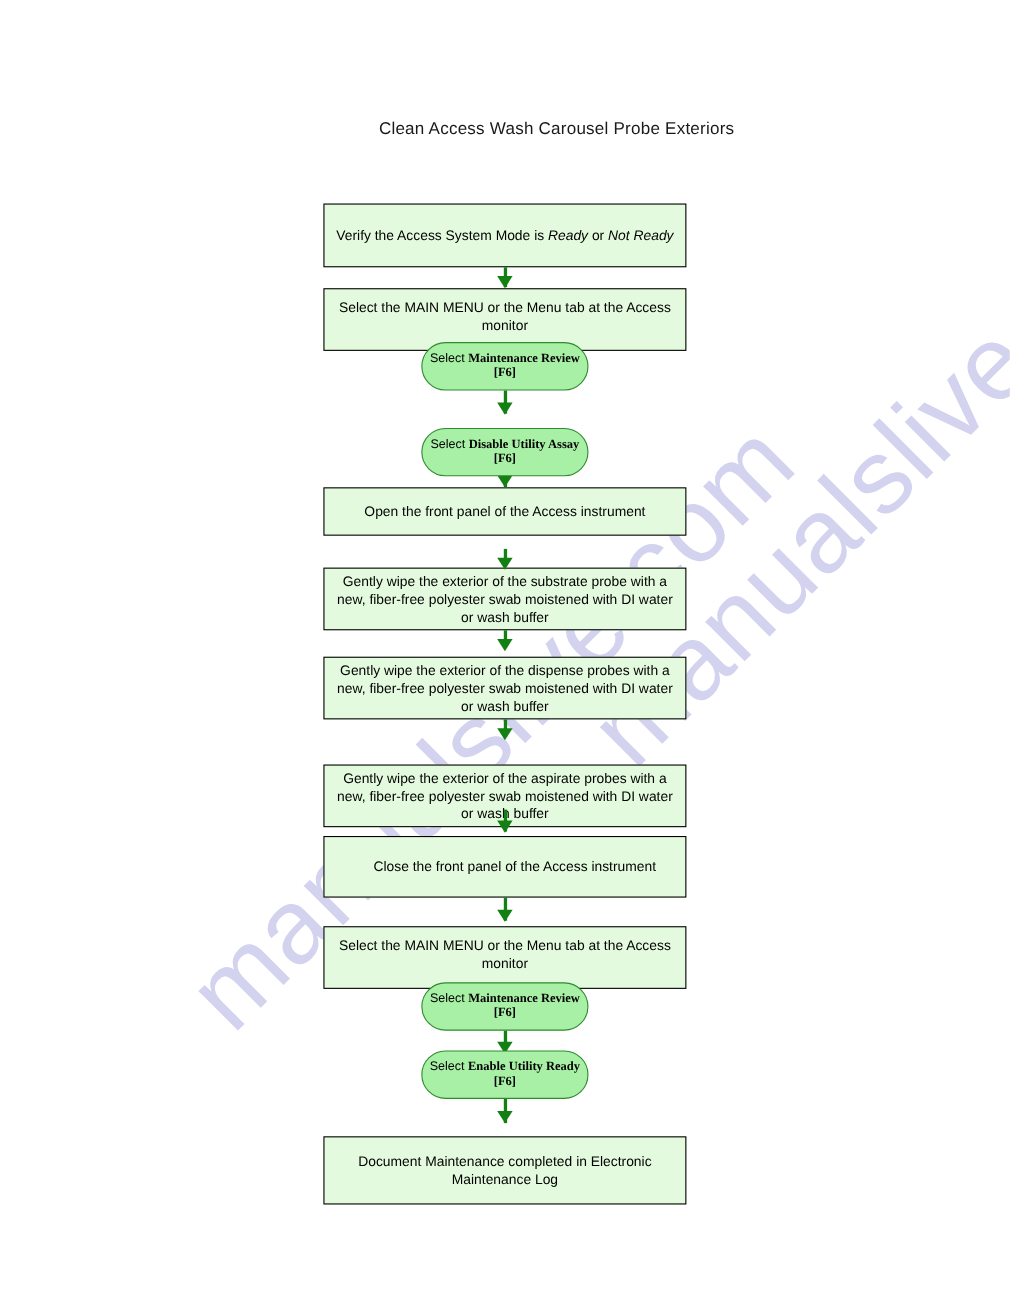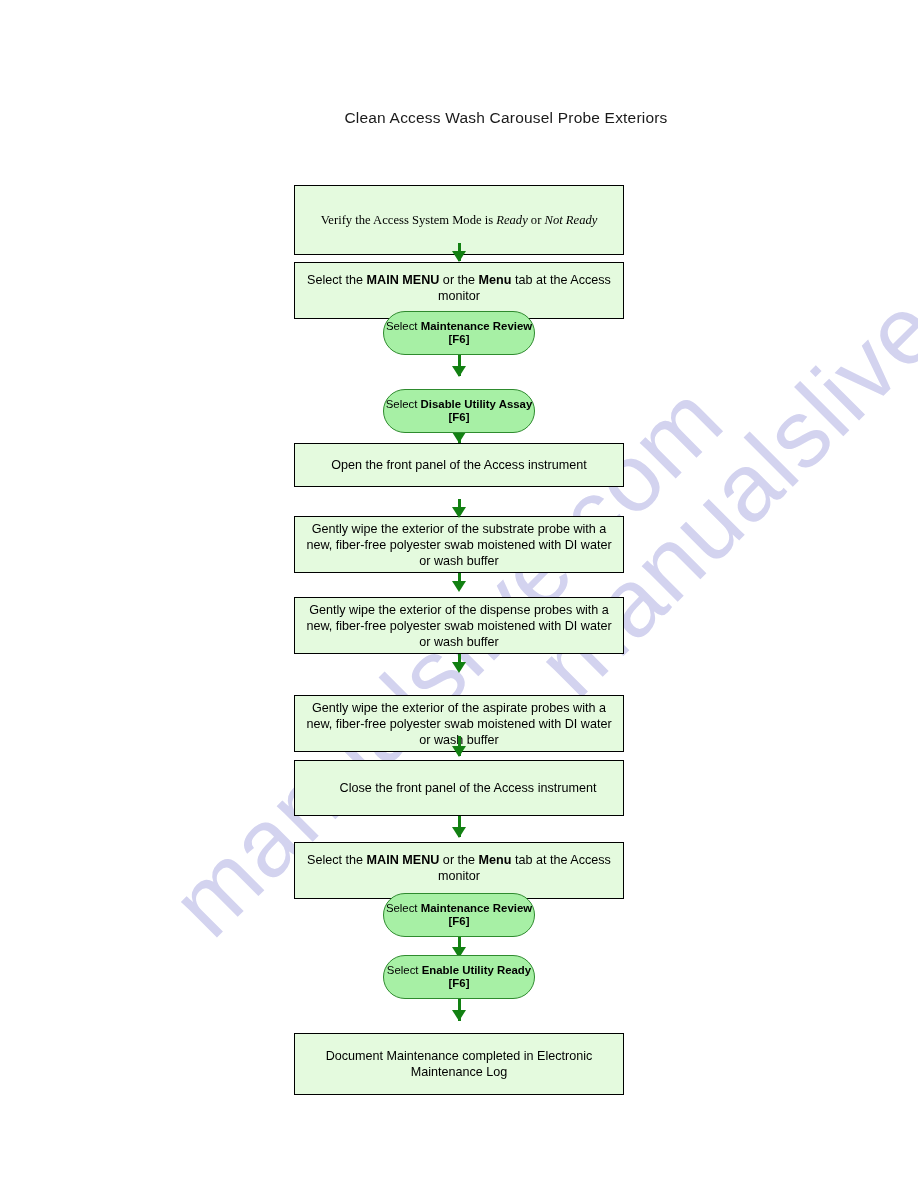--- a/index.html
+++ b/index.html
@@ -93,21 +93,21 @@
     display: flex;
     flex-direction: column;
     align-items: center;
     justify-content: center;
     text-align: center;
     font-size: 11.4px;
     line-height: 13.5px;
     z-index: 6;
   }
   .node-pill .pill-line { white-space: nowrap; }
-  .node-pill b { font-weight: bold; }
+  .node-pill b { font-weight: bold; font-family: Liberation Serif, serif; }
 
   
   .conn {
     position: absolute;
     left: 164px;
     width: 3px;
     background: #128012;
     z-index: 4;
   }
   .arrowhead {
@@ -115,37 +115,37 @@
     left: 158px;
     width: 0;
     height: 0;
     border-left: 7.5px solid transparent;
     border-right: 7.5px solid transparent;
     border-top: 11px solid #128012;
     z-index: 5;
   }
 
   em { font-style: italic; }
-  strong { font-weight: bold; }
+  strong { font-weight: normal; }
 </style>
 </head>
 <body>
 
 <div id="watermark-layer">
   <div class="watermark-text" id="wm-a">manualslive.com</div>
   <div class="watermark-text" id="wm-b">manualslive.com</div>
 </div>
 
 <div id="page">
 
   <div id="chart-title">Clean Access Wash Carousel Probe Exteriors</div>
 
   <div id="flow">
 
-    <div class="node-rect" style="top:0px; height:70px;font-family:Liberation Serif, serif;">
+    <div class="node-rect" style="top:0px; height:58px;">
       <span><span>Verify the Access System Mode is </span><em>Ready</em><span> or </span><em>Not Ready</em></span>
     </div>
     <div class="conn" style="top:58px; height:18px;"></div>
     <div class="arrowhead" style="top:66px;"></div>
 
     <div class="node-rect" style="top:77px; height:57px; align-items:flex-start; padding-top:9px;">
       <span><span>Select the </span><strong>MAIN MENU</strong><span> or the </span><strong>Menu</strong><span> tab at the Access monitor</span></span>
     </div>
 
     <div class="node-pill" style="top:126px;">

